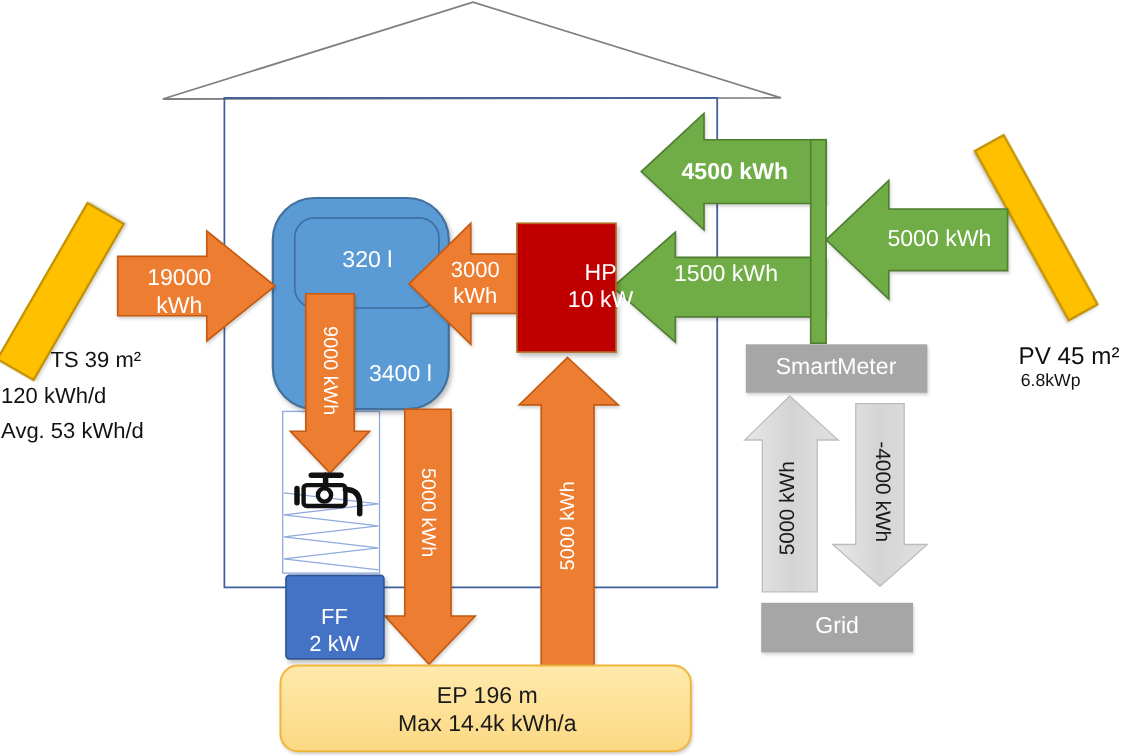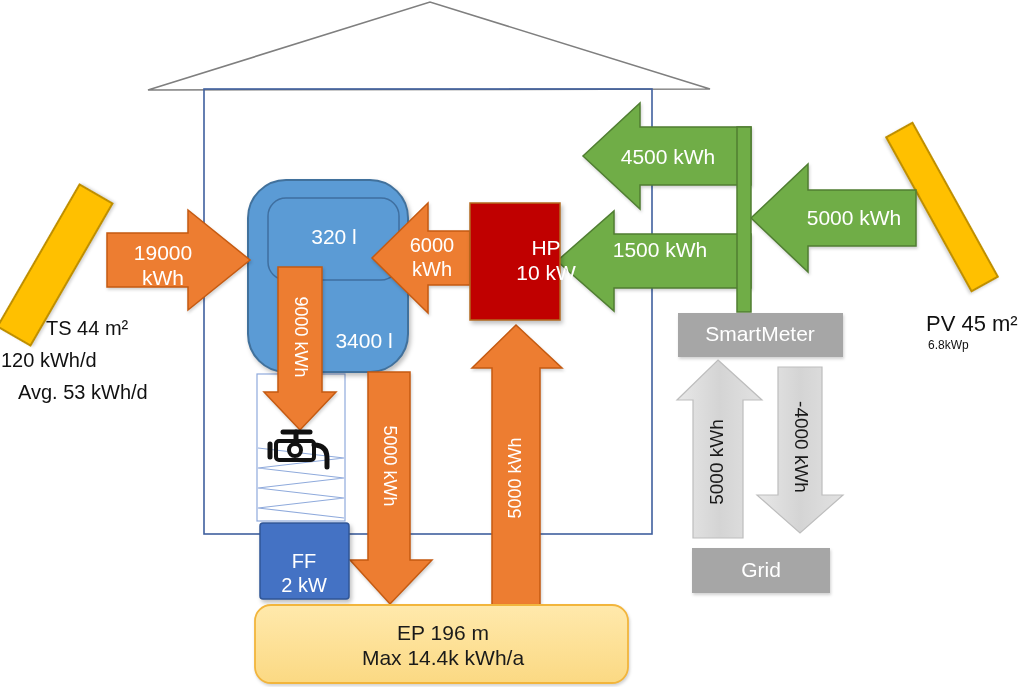--- a/index.html
+++ b/index.html
@@ -27,21 +27,21 @@
     white-space:nowrap;
     color:#111111;
     font-family:"Liberation Sans", sans-serif;
   }
   .dark{color:#1a1a1a;}
   .f21{font-size:21px;}
   .f20{font-size:20px;}
   .f19{font-size:19px;}
   .f18{font-size:18px;}
   .f22{font-size:22px;}
-  .f14{font-size:12px;}
+  .f14{font-size:16px;}
   .sh{filter:drop-shadow(2px 3px 2px rgba(0,0,0,0.25));}
   .sh-sm{filter:drop-shadow(1px 2px 1.5px rgba(0,0,0,0.18));}
 </style>
 </head>
 <body>
 
 <div id="stage">
 
   <svg width="1023" height="687" viewBox="0 0 1023 687">
     <defs>
@@ -107,30 +107,30 @@
 
   <div class="lbl f21" style="left:163px;top:266px;">
     <div>19000</div>
     <div>kWh</div>
   </div>
 
   <div class="lbl f21" style="left:334px;top:237px;">320 l</div>
   <div class="lbl f21" style="left:364px;top:341px;">3400 l</div>
 
   <div class="lbl f20" style="left:432px;top:258px;">
-    <div>6000</div>
+    <div>3000</div>
     <div>kWh</div>
   </div>
 
   <div class="lbl f21" style="left:546px;top:261px;">
     <div>HP</div>
     <div>10 kW</div>
   </div>
 
-  <div class="lbl f21" style="left:668px;top:157px;">4500 kWh</div>
+  <div class="lbl f21" style="left:668px;top:157px;font-weight:bold;">4500 kWh</div>
   <div class="lbl f21" style="left:660px;top:250px;">1500 kWh</div>
   <div class="lbl f21" style="left:854px;top:218px;">5000 kWh</div>
 
   <div class="lbl f21" style="left:760px;top:334px;">SmartMeter</div>
   <div class="lbl f21" style="left:761px;top:570px;">Grid</div>
 
   <div class="lbl ccw f19 dark" style="left:717px;top:462px;">5000 kWh</div>
   <div class="lbl cw f19 dark" style="left:801px;top:447px;">-4000 kWh</div>
 
   <div class="lbl cw f18" style="left:300px;top:337px;">9000 kWh</div>
@@ -140,20 +140,20 @@
   <div class="lbl f20" style="left:304px;top:559px;margin-top:15px;">
     <div>FF</div>
     <div>2 kW</div>
   </div>
 
   <div class="lbl f21 dark" style="left:443px;top:646px;">
     <div>EP 196 m</div>
     <div>Max 14.4k kWh/a</div>
   </div>
 
-  <div class="lbl-left f20" style="left:46px;top:317px;">TS 44 m²</div>
+  <div class="lbl-left f20" style="left:46px;top:317px;">TS 39 m²</div>
   <div class="lbl-left f20" style="left:1px;top:349px;">120 kWh/d</div>
-  <div class="lbl-left f20" style="left:1px;top:381px;margin-left:17px;">Avg. 53 kWh/d</div>
+  <div class="lbl-left f20" style="left:1px;top:381px;">Avg. 53 kWh/d</div>
 
   <div class="lbl-left f22" style="left:926px;top:311px;text-align:right;">PV 45 m²</div>
   <div class="lbl-left f14" style="left:928px;top:338px;">6.8kWp</div>
 
 </div>
 
 </body></html>

